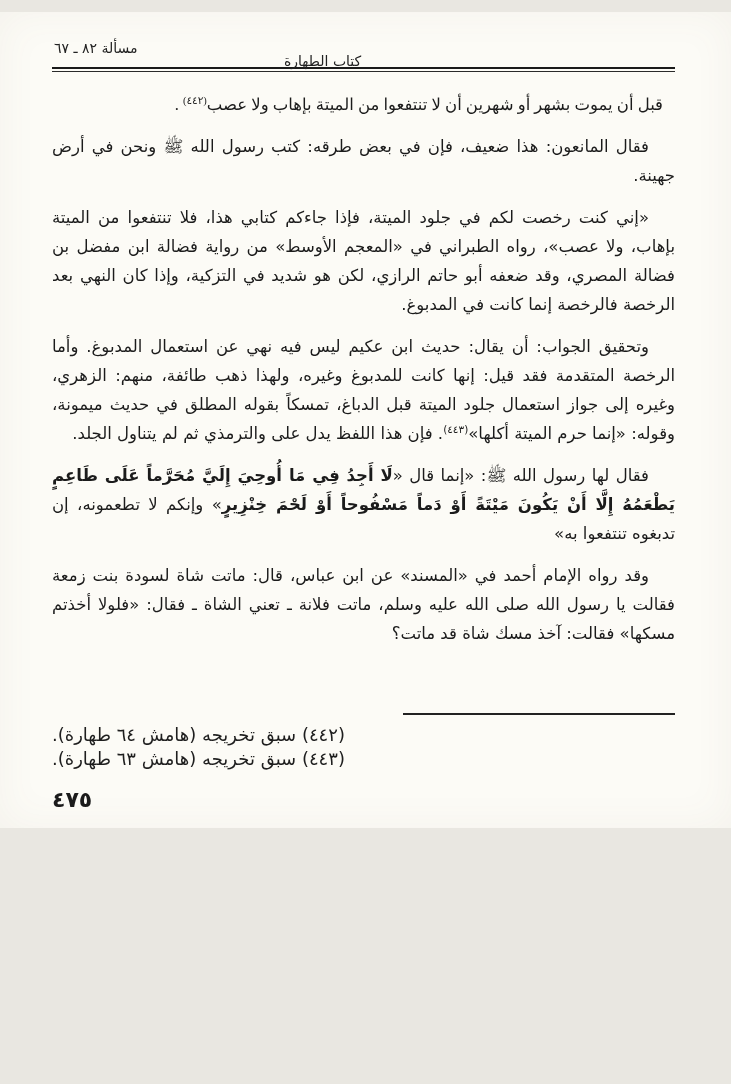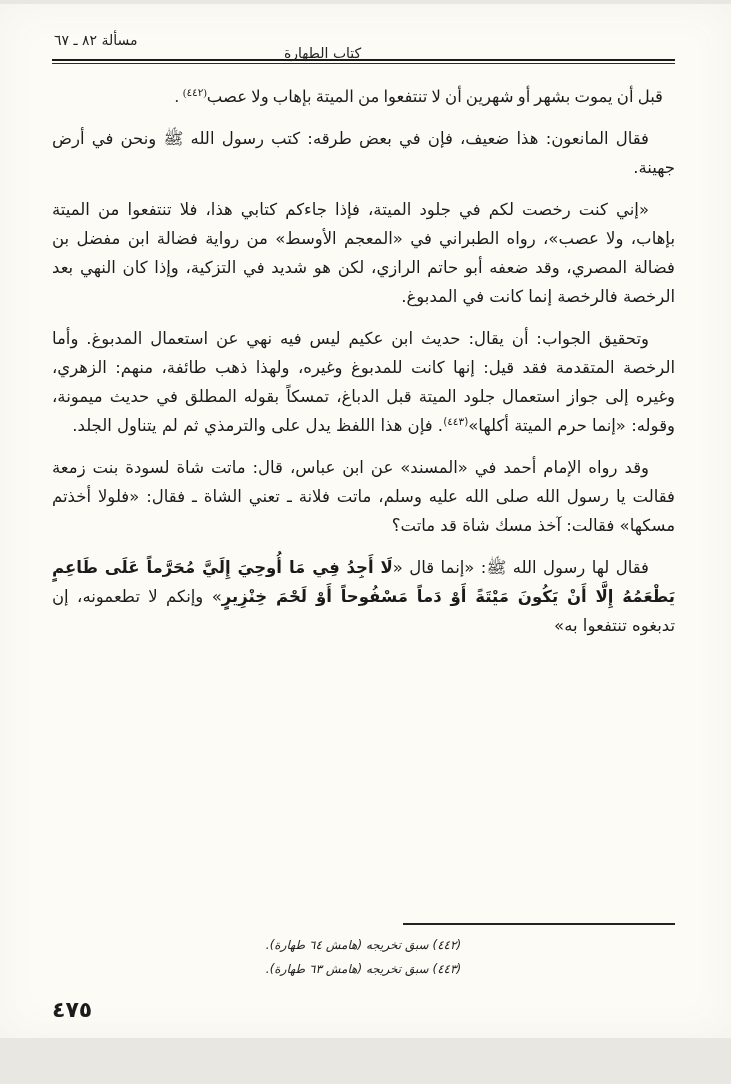--- a/index.html
+++ b/index.html
@@ -3,22 +3,22 @@
 <meta charset="utf-8">
 <style>
   * { margin: 0; padding: 0; box-sizing: border-box; }
   html, body {
     background: #e9e7e1;
     font-family: "DejaVu Sans", sans-serif;
   }
   .page {
     position: relative;
     width: 731px;
-    height: 1034px;
-    margin: 4px auto;
+    height: 816px;
+    margin: 12px auto;
     background: #fcfbf6;
     color: #1b1b1b;
     direction: rtl;
     padding: 26px 56px 16px 52px;
     display: flex;
     flex-direction: column;
     overflow: hidden;
     box-shadow: inset 0 0 40px rgba(120,110,90,0.06);
   }
   .header {
@@ -52,25 +52,24 @@
     line-height: 0;
   }
   .verse { font-weight: bold; }
   .footer { margin-top: auto; flex: 0 0 auto; }
   .fn-rule {
     width: 272px;
     border-top: 2px solid #222;
     margin-bottom: 8px;
   }
   .fn-line {
-    font-size: 12px;
+    font-size: 18px;
     line-height: 24px;
-    text-align: center;
+    text-align: left;
     color: #1e1e1e;
-    font-style: italic;
   }
   .pageno {
     text-align: left;
     font-size: 22px;
     font-weight: bold;
     margin-top: 16px;
     letter-spacing: 1px;
   }
 </style>
 </head>
@@ -90,23 +89,23 @@
     <p class="cont"><span>قبل أن يموت بشهر أو شهرين أن لا تنتفعوا من الميتة بإهاب ولا عصب</span><span class="fn-ref">(٤٤٢)</span><span> .</span></p>
 
 
 
     <p>فقال المانعون: هذا ضعيف، فإن في بعض طرقه: كتب رسول الله ﷺ ونحن في أرض جهينة.</p>
 
     <p>«إني كنت رخصت لكم في جلود الميتة، فإذا جاءكم كتابي هذا، فلا تنتفعوا من الميتة بإهاب، ولا عصب»، رواه الطبراني في «المعجم الأوسط» من رواية فضالة ابن مفضل بن فضالة المصري، وقد ضعفه أبو حاتم الرازي، لكن هو شديد في التزكية، وإذا كان النهي بعد الرخصة فالرخصة إنما كانت في المدبوغ.</p>
 
     <p><span>وتحقيق الجواب: أن يقال: حديث ابن عكيم ليس فيه نهي عن استعمال المدبوغ. وأما الرخصة المتقدمة فقد قيل: إنها كانت للمدبوغ وغيره، ولهذا ذهب طائفة، منهم: الزهري، وغيره إلى جواز استعمال جلود الميتة قبل الدباغ، تمسكاً بقوله المطلق في حديث ميمونة، وقوله: «إنما حرم الميتة أكلها»</span><span class="fn-ref">(٤٤٣)</span><span>. فإن هذا اللفظ يدل على والترمذي ثم لم يتناول الجلد.</span></p>
 
+    <p><span>فقال لها رسول الله ﷺ: «إنما قال «</span><span class="verse">لَا أَجِدُ فِي مَا أُوحِيَ إِلَيَّ مُحَرَّماً عَلَى طَاعِمٍ يَطْعَمُهُ إِلَّا أَنْ يَكُونَ مَيْتَةً أَوْ دَماً مَسْفُوحاً أَوْ لَحْمَ خِنْزِيرٍ</span><span>» وإنكم لا تطعمونه، إن تدبغوه تنتفعوا به»</span></p>
+
     <p>وقد رواه الإمام أحمد في «المسند» عن ابن عباس، قال: ماتت شاة لسودة بنت زمعة فقالت يا رسول الله صلى الله عليه وسلم، ماتت فلانة ـ تعني الشاة ـ فقال: «فلولا أخذتم مسكها» فقالت: آخذ مسك شاة قد ماتت؟</p>
-
-    <p><span>فقال لها رسول الله ﷺ: «إنما قال «</span><span class="verse">لَا أَجِدُ فِي مَا أُوحِيَ إِلَيَّ مُحَرَّماً عَلَى طَاعِمٍ يَطْعَمُهُ إِلَّا أَنْ يَكُونَ مَيْتَةً أَوْ دَماً مَسْفُوحاً أَوْ لَحْمَ خِنْزِيرٍ</span><span>» وإنكم لا تطعمونه، إن تدبغوه تنتفعوا به»</span></p>
 
   </div>
 
   <div class="footer">
     <div class="fn-rule"></div>
     <p class="fn-line">(٤٤٢) سبق تخريجه (هامش ٦٤ طهارة).</p>
     <p class="fn-line">(٤٤٣) سبق تخريجه (هامش ٦٣ طهارة).</p>
     <div class="pageno">٤٧٥</div>
   </div>
 

